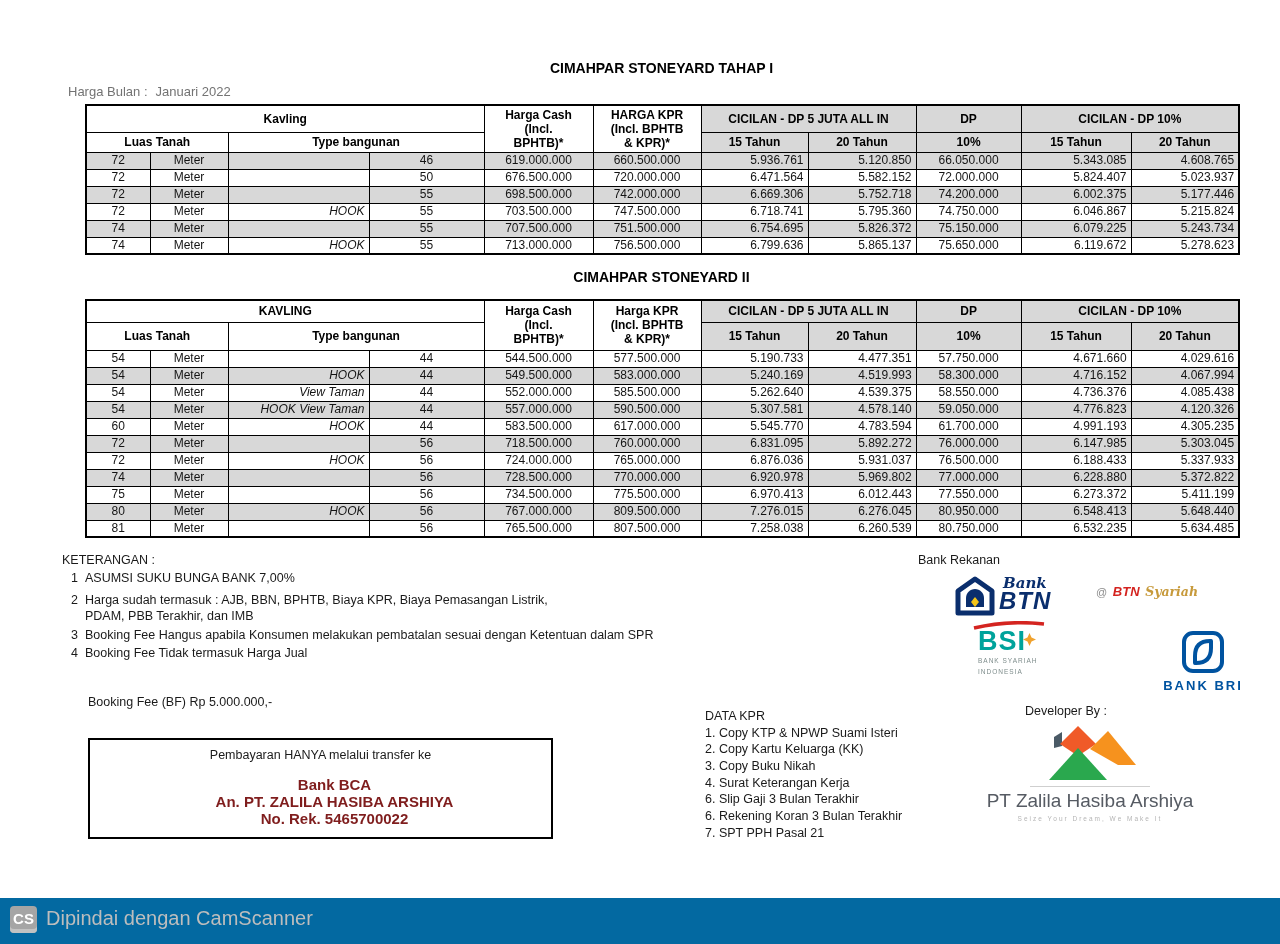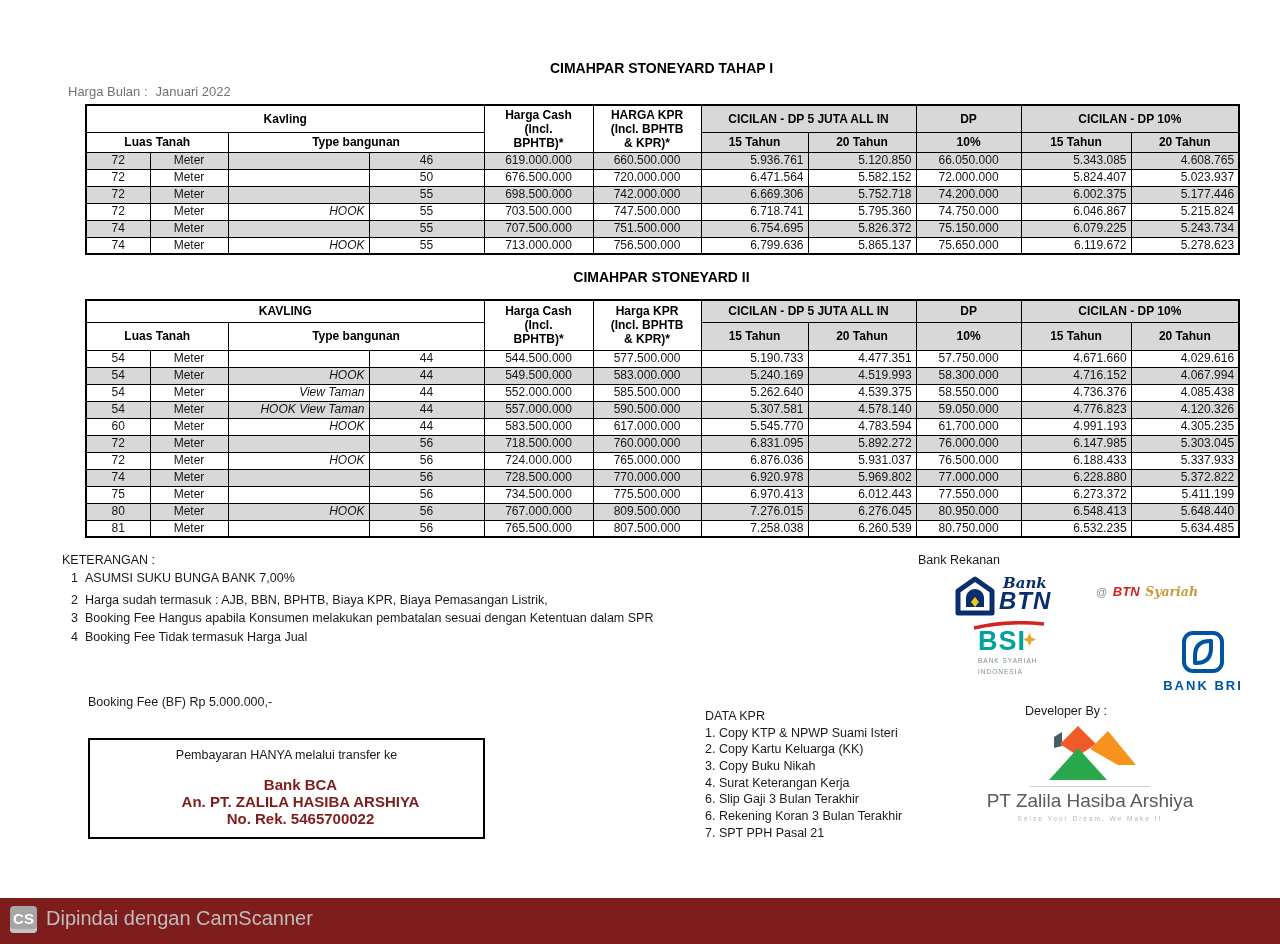--- a/index.html
+++ b/index.html
@@ -58,41 +58,41 @@
   .bsi-logo { position:absolute; left:978px; top:628px; width:90px; }
   .bsi-logo .bsi-word { position:relative; display:inline-block; font-weight:700; font-size:27px;
                         color:#00a39b; letter-spacing:1px; line-height:26px; }
   .bsi-logo .bsi-star { position:absolute; right:-10px; top:-4px; }
   .bsi-logo .bsi-sub { font-size:6.5px; letter-spacing:1px; color:#7e8d8c; line-height:8px; margin-top:3px; }
   .bri-logo { position:absolute; left:1158px; top:630px; width:90px; text-align:center; }
   .bri-logo .bri-name { font-weight:700; font-size:13px; color:#0053a0; letter-spacing:2px; margin-top:0; }
 
   
   .booking-fee { position:absolute; left:88px; top:695px; font-size:12.5px; color:#1a1a1a; }
-  .payment-box { position:absolute; left:88px; top:738px; width:397px; height:101px;
+  .payment-box { position:absolute; left:88px; top:738px; width:465px; height:101px;
                  border:2px solid #000; text-align:center; }
   .payment-box .pb-line1 { margin-top:8px; font-size:12.5px; color:#1a1a1a; }
   .payment-box .pb-bold { font-size:15px; font-weight:700; line-height:17px; color:#7f1d1d;padding-left:28px; }
   .payment-box .pb-bold.first { margin-top:14px; }
 
   
   .data-kpr { position:absolute; left:705px; top:708px; font-size:12.5px; color:#1a1a1a; }
   .data-kpr .kpr-title { line-height:16.5px; }
   .kpr-item { line-height:16.7px; }
 
   
   .developer { position:absolute; left:985px; top:704px; width:210px; }
   .developer .dev-label { font-size:12.5px; color:#1a1a1a; margin-left:40px; }
   .developer .dev-logo { display:block; margin:4px auto 0 auto; }
   .developer .dev-rule { width:120px; height:1px; background:#cfcfcf; margin:2px auto 0 auto; }
   .developer .dev-name { text-align:center; font-size:19px; color:#565b63; margin-top:3px; white-space:nowrap; }
   .developer .dev-tagline { text-align:center; font-size:6.5px; letter-spacing:2px; color:#b5b5b5; margin-top:3px; }
 
   
-  .footer-bar { position:absolute; left:0; top:898px; width:1280px; height:46px; background:#7f1d1d; }
+  .footer-bar { position:absolute; left:0; top:898px; width:1280px; height:46px; background:#0369a1; }
   .cs-badge { position:absolute; left:10px; top:8px; width:27px; height:27px; background:#a5a5a5;
               border-radius:4px; color:#fff; font-weight:700; font-size:15px; text-align:center;
               line-height:25px; box-shadow:inset 0 -4px 0 #c2c2c2; }
   .cs-text { position:absolute; left:46px; top:9px; font-size:20px; color:#bdbdbd; }
 </style>
 </head>
 <body>
 
 <div class="page">
 
@@ -417,20 +417,21 @@
   <div class="keterangan">
     <div class="kt-title">KETERANGAN :</div>
     <div class="kt-row">
       <span class="num">1</span>
       <span class="txt">ASUMSI  SUKU BUNGA BANK 7,00%</span>
     </div>
     <div class="kt-row kt-gap">
       <span class="num">2</span>
       <span class="txt">Harga sudah termasuk : AJB, BBN, BPHTB, Biaya KPR, Biaya Pemasangan Listrik,</span>
     </div>
+    <div class="kt-cont">PDAM, PBB Terakhir, dan IMB</div>
     <div class="kt-row">
       <span class="num">3</span>
       <span class="txt">Booking Fee Hangus apabila Konsumen melakukan pembatalan sesuai dengan Ketentuan dalam SPR</span>
     </div>
     <div class="kt-row">
       <span class="num">4</span>
       <span class="txt">Booking Fee Tidak termasuk Harga Jual</span>
     </div>
   </div>
 

